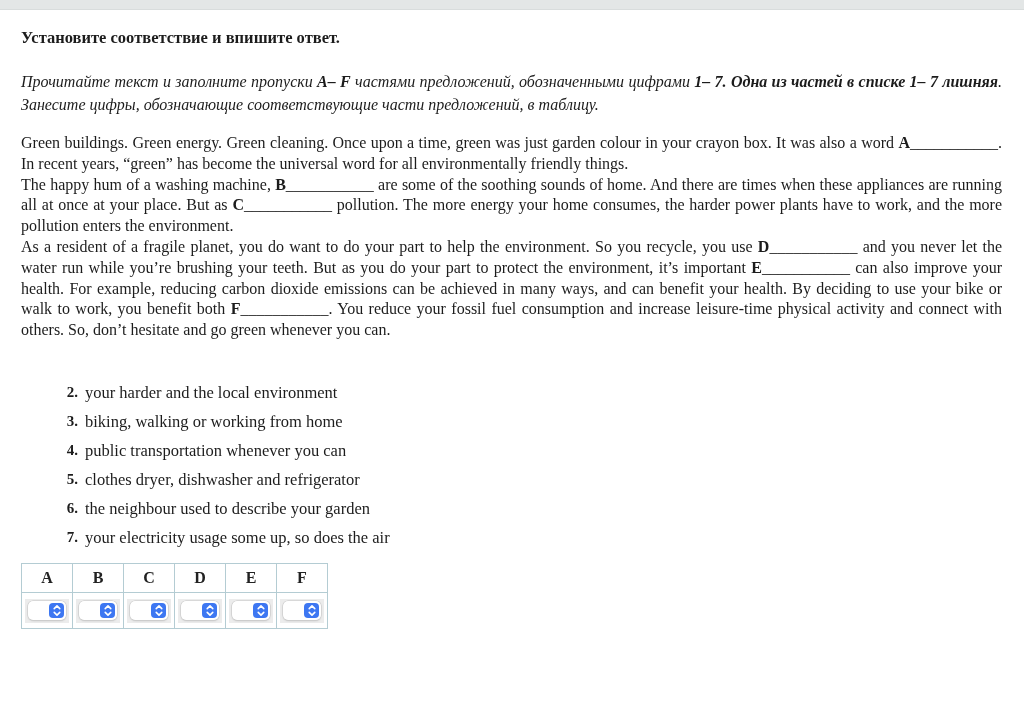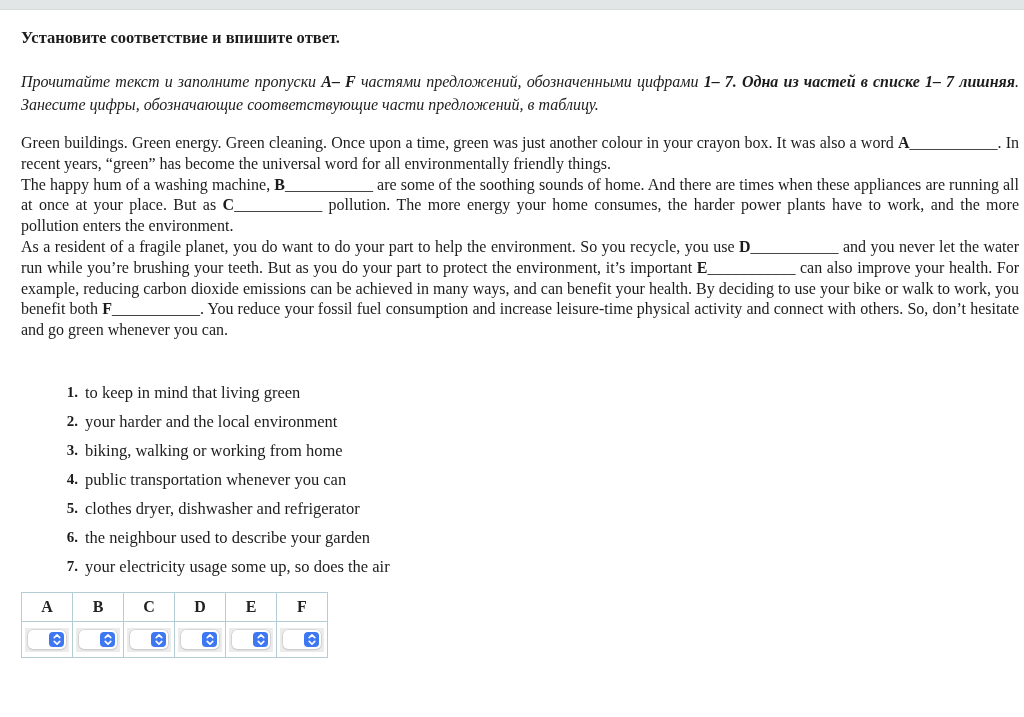--- a/index.html
+++ b/index.html
@@ -7,21 +7,21 @@
   body {
     width:1024px; height:717px; overflow:hidden;
     font-family:"Liberation Serif", serif;
     color:#1c1c1c;
   }
   .top-bar {
     width:100%; height:10px;
     background:#e3e6e6;
     border-bottom:1px solid #d8dcdc;
   }
-  .page { padding:17px 5px 0 21px; }
+  .page { padding:17px 22px 0 21px; }
   .task-heading {
     font-size:16.5px; font-weight:bold; line-height:20px;
     margin-top:1px;
   }
   .instr {
     margin-top:22px;
     font-style:italic; font-size:16px; line-height:23px;
     text-align:justify;
   }
   .bi { font-weight:bold; }
@@ -69,29 +69,28 @@
 <div class="top-bar"></div>
 
 <div class="page">
 
   <h1 class="task-heading">Установите соответствие и впишите ответ.</h1>
 
   <p class="instr"><span>Прочитайте текст и заполните пропуски </span><span class="bi">А– F</span><span> частями предложений, обозначенными цифрами </span><span class="bi">1– 7.</span><span> </span><span class="bi">Одна из частей в списке 1– 7 лишняя</span><span>. Занесите цифры, обозначающие соответствующие части предложений, в таблицу.</span></p>
 
   <div class="passage">
 
-    <p><span>Green buildings. Green energy. Green cleaning. Once upon a time, green was just another colour in your crayon box. It was also a word </span><span class="gl">A</span><span>___________. In recent years, “green” has become the universal word for all environmentally friendly things.</span></p>
+    <p><span>Green buildings. Green energy. Green cleaning. Once upon a time, green was just garden colour in your crayon box. It was also a word </span><span class="gl">A</span><span>___________. In recent years, “green” has become the universal word for all environmentally friendly things.</span></p>
 
     <p><span>The happy hum of a washing machine, </span><span class="gl">B</span><span>___________ are some of the soothing sounds of home. And there are times when these appliances are running all at once at your place. But as </span><span class="gl">C</span><span>___________ pollution. The more energy your home consumes, the harder power plants have to work, and the more pollution enters the environment.</span></p>
 
     <p><span>As a resident of a fragile planet, you do want to do your part to help the environment. So you recycle, you use </span><span class="gl">D</span><span>___________ and you never let the water run while you’re brushing your teeth. But as you do your part to protect the environment, it’s important </span><span class="gl">E</span><span>___________ can also improve your health. For example, reducing carbon dioxide emissions can be achieved in many ways, and can benefit your health. By deciding to use your bike or walk to work, you benefit both </span><span class="gl">F</span><span>___________. You reduce your fossil fuel consumption and increase leisure-time physical activity and connect with others. So, don’t hesitate and go green whenever you can.</span></p>
   </div>
 
   <ol class="options">
-    <li><span class="num">1.</span><span class="opt-text">to keep in mind that living green</span></li>
     <li><span class="num">2.</span><span class="opt-text">your harder and the local environment</span></li>
     <li><span class="num">3.</span><span class="opt-text">biking, walking or working from home</span></li>
     <li><span class="num">4.</span><span class="opt-text">public transportation whenever you can</span></li>
     <li><span class="num">5.</span><span class="opt-text">clothes dryer, dishwasher and refrigerator</span></li>
     <li><span class="num">6.</span><span class="opt-text">the neighbour used to describe your garden</span></li>
     <li><span class="num">7.</span><span class="opt-text">your electricity usage some up, so does the air</span></li>
   </ol>
 
   <table class="answers">
     <tbody>

